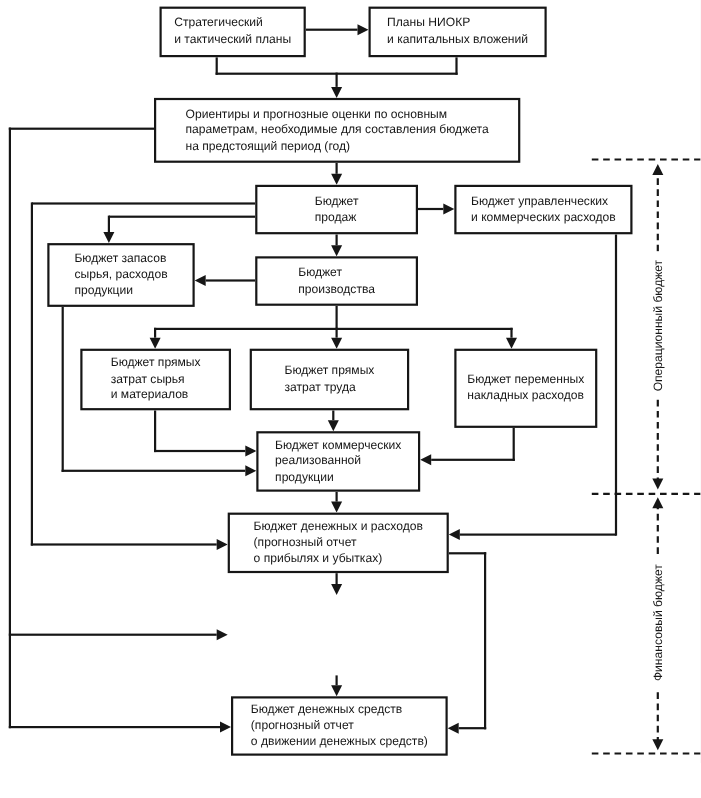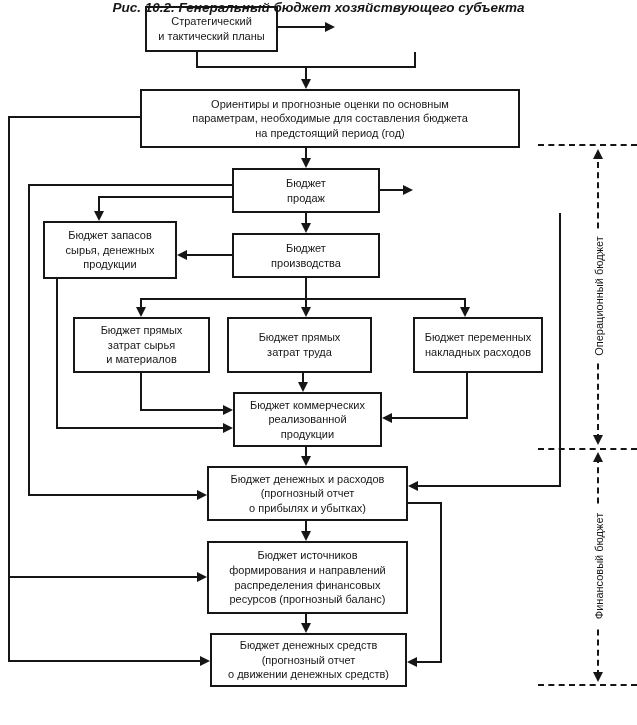--- a/index.html
+++ b/index.html
@@ -6,21 +6,21 @@
   html,body { margin:0; padding:0; background:#f6f6f4; }
   #stage {
     position:relative; width:637px; height:725px; margin:0 auto;
     background:#ffffff; overflow:hidden;
     font-family:"Liberation Sans", sans-serif; color:var(--ink);
   }
   .box {
     position:absolute; box-sizing:border-box;
     border:2px solid var(--ink); background:#fff;
     display:flex; align-items:center; justify-content:center;
-    text-align:center; font-size:11px; line-height:1.32;
+    text-align:left; font-size:11px; line-height:1.32;
     white-space:pre-line; padding:2px 4px; z-index:3;
   }
   .hline { position:absolute; height:2px; background:var(--ink); z-index:1; }
   .vline { position:absolute; width:2px; background:var(--ink); z-index:1; }
   .arr { position:absolute; width:0; height:0; z-index:2; }
   .arr-r { border-top:5px solid transparent; border-bottom:5px solid transparent; border-left:10px solid var(--ink); }
   .arr-l { border-top:5px solid transparent; border-bottom:5px solid transparent; border-right:10px solid var(--ink); }
   .arr-d { border-left:5px solid transparent; border-right:5px solid transparent; border-top:10px solid var(--ink); }
   .arr-u { border-left:5px solid transparent; border-right:5px solid transparent; border-bottom:10px solid var(--ink); }
   .dash-h { position:absolute; height:0; border-top:2px dashed var(--ink); z-index:1; }
@@ -35,47 +35,47 @@
     font-size:13.5px; font-weight:bold; font-style:italic; z-index:3;
   }
 </style>
 </head>
 <body>
 
 <div id="stage">
 
   <div class="box" style="left:145px; top:6px;  width:133px; height:46px;">Стратегический
 и тактический планы</div>
-  <div class="box" style="left:140px; top:89px; width:380px; height:59px;">Ориентиры и прогнозные оценки по основным
+  <div class="box" style="left:335px; top:6px;  width:162px; height:46px;">Планы НИОКР
+и капитальных вложений</div>
+  <div class="box" style="left:140px; top:89px; width:333px; height:59px;">Ориентиры и прогнозные оценки по основным
 параметрам, необходимые для составления бюджета
 на предстоящий период (год)</div>
   <div class="box" style="left:232px; top:168px; width:148px; height:45px;">Бюджет
 продаж</div>
+  <div class="box" style="left:413px; top:168px; width:162px; height:45px;">Бюджет управленческих
+и коммерческих расходов</div>
   <div class="box" style="left:43px;  top:221px; width:134px; height:58px;">Бюджет запасов
-сырья, денежных
+сырья, расходов
 продукции</div>
   <div class="box" style="left:232px; top:233px; width:148px; height:45px;">Бюджет
 производства</div>
   <div class="box" style="left:73px;  top:317px; width:137px; height:56px;">Бюджет прямых
 затрат сырья
 и материалов</div>
   <div class="box" style="left:227px; top:317px; width:145px; height:56px;">Бюджет прямых
 затрат труда</div>
-  <div class="box" style="left:413px; top:317px; width:130px; height:56px;">Бюджет переменных
+  <div class="box" style="left:413px; top:317px; width:130px; height:72px;">Бюджет переменных
 накладных расходов</div>
   <div class="box" style="left:233px; top:392px; width:149px; height:55px;">Бюджет коммерческих
 реализованной
 продукции</div>
   <div class="box" style="left:207px; top:466px; width:201px; height:55px;">Бюджет денежных и расходов
 (прогнозный отчет
 о прибылях и убытках)</div>
-  <div class="box" style="left:207px; top:541px; width:201px; height:73px;">Бюджет источников
-формирования и направлений
-распределения финансовых
-ресурсов (прогнозный баланс)</div>
   <div class="box" style="left:210px; top:633px; width:197px; height:54px;">Бюджет денежных средств
 (прогнозный отчет
 о движении денежных средств)</div>
 
   <div class="hline" style="left:278px; top:26px; width:47px;"></div>
   <div class="arr arr-r" style="left:325px; top:22px;"></div>
 
   <div class="vline" style="left:196px; top:52px; height:16px;"></div>
   <div class="vline" style="left:414px; top:52px; height:16px;"></div>
   <div class="hline" style="left:196px; top:66px; width:220px;"></div>
@@ -159,15 +159,14 @@
   <div class="dash-v" style="left:597px; top:152px; height:288px;"></div>
   <div class="arr arr-u" style="left:593px; top:149px;"></div>
   <div class="arr arr-d" style="left:593px; top:435px;"></div>
   <div class="vlabel" style="left:599px; top:296px;">Операционный бюджет</div>
 
   <div class="dash-v" style="left:597px; top:457px; height:219px;"></div>
   <div class="arr arr-u" style="left:593px; top:452px;"></div>
   <div class="arr arr-d" style="left:593px; top:672px;"></div>
   <div class="vlabel" style="left:599px; top:566px;">Финансовый бюджет</div>
 
-  <div class="caption">Рис. 10.2. Генеральный бюджет хозяйствующего субъекта</div>
 
 </div>
 
 </body></html>

